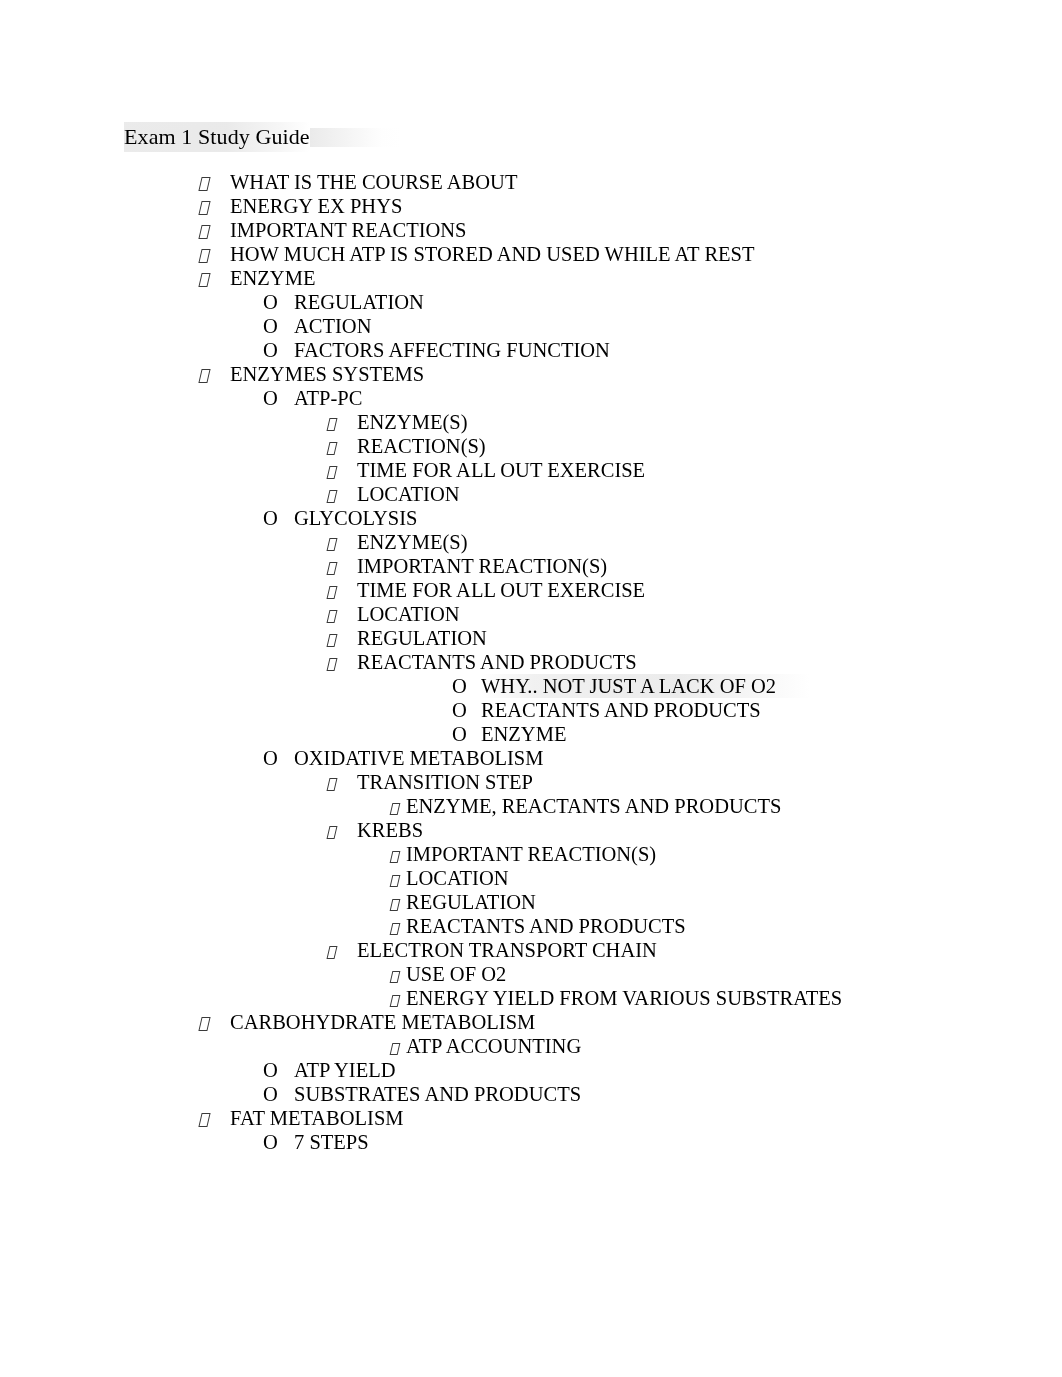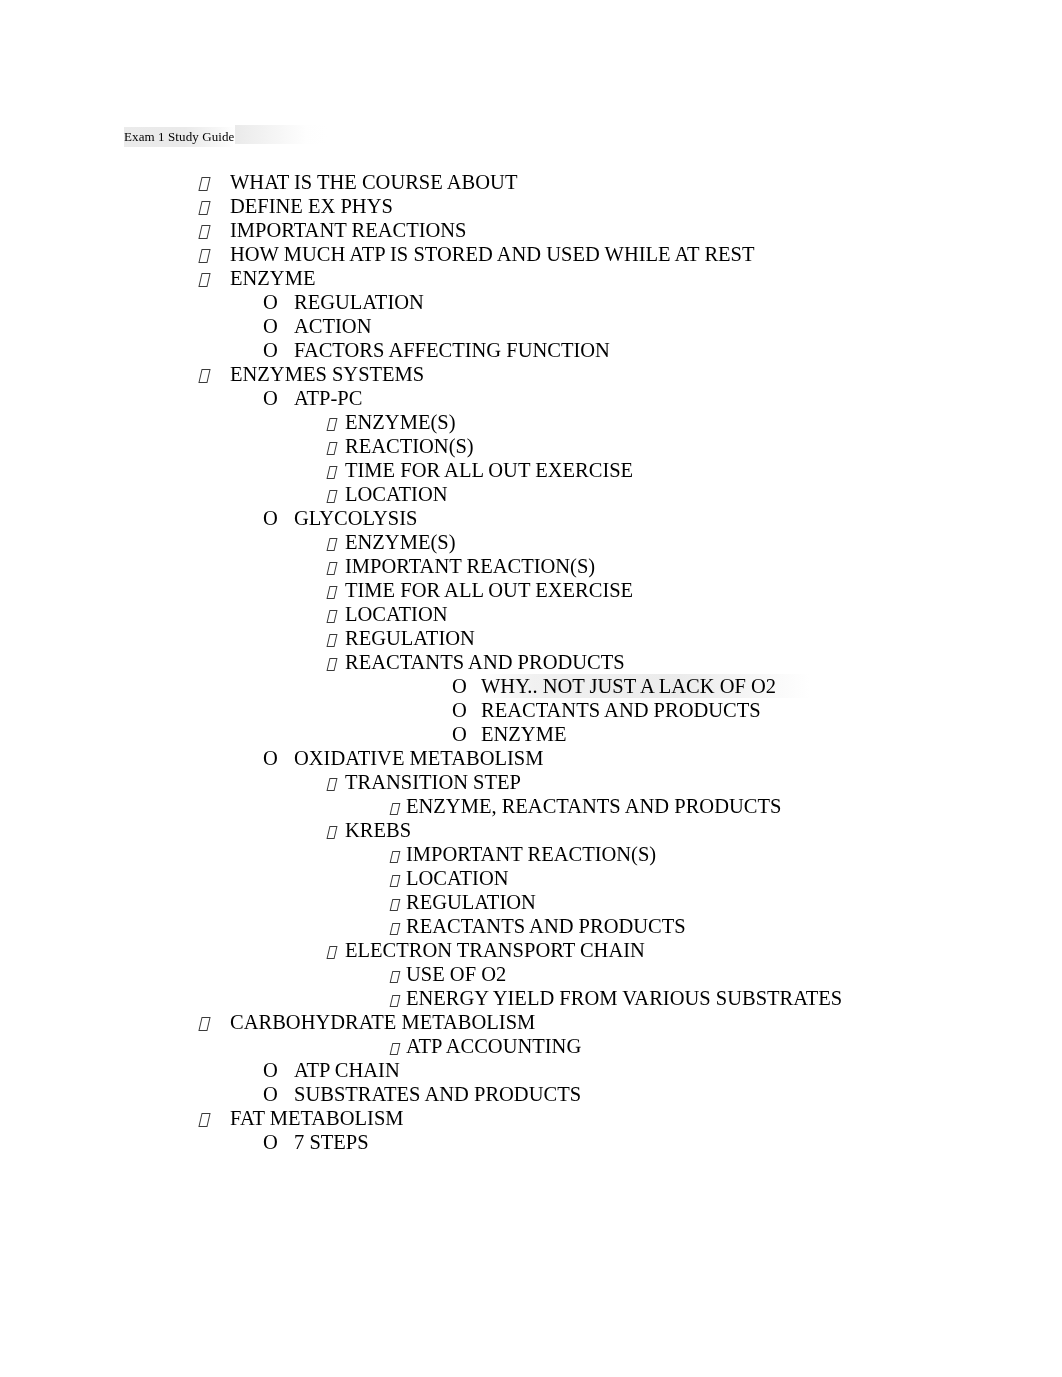--- a/index.html
+++ b/index.html
@@ -21,21 +21,21 @@
     width: 1062px;
     height: 1377px;
     background: #ffffff;
   }
 
   
   .doc-title {
     position: absolute;
     left: 124px;
     top: 124px;
-    font-size: 13px;
+    font-size: 22px;
     line-height: 26px;
     white-space: nowrap;
     letter-spacing: 0.1px;
   }
   .doc-title .hl {
     background: linear-gradient(to right,
         rgba(228,228,228,0.75) 0%,
         rgba(230,230,230,0.85) 55%,
         rgba(240,240,240,0.55) 85%,
         rgba(255,255,255,0) 100%);
@@ -113,21 +113,21 @@
   }
 
   
   .lv1 .bullet { left: 156px; }
   .lv1 .txt    { left: 186px; }
 
   .lv2 .bullet { left: 219px; }
   .lv2 .txt    { left: 250px; }
 
   .lv3 .bullet { left: 284px; }
-  .lv3 .txt    { left: 301px; text-align: center; }
+  .lv3 .txt    { left: 313px; text-align: center; }
 
   .lv4 .bullet { left: 408px; }
   .lv4 .txt    { left: 437px; }
 
   .lv5 .bullet { left: 347px; }
   .lv5 .txt    { left: 362px; }
 
   .lv6 .bullet { left: 347px; }
   .lv6 .txt    { left: 375px; }
 
@@ -149,21 +149,21 @@
 
   <div class="doc-title"><span class="hl">Exam 1 Study Guide</span><span class="hl-tail"></span></div>
 
   <div class="outline" id="outline-root">
       <div class="li lv1">
         <span class="bullet"><span class="glyphbox"></span></span>
         <span class="txt">WHAT IS THE COURSE ABOUT</span>
       </div>
       <div class="li lv1">
         <span class="bullet"><span class="glyphbox"></span></span>
-        <span class="txt">DEFINE EX PHYS</span>
+        <span class="txt">ENERGY EX PHYS</span>
       </div>
       <div class="li lv1">
         <span class="bullet"><span class="glyphbox"></span></span>
         <span class="txt">IMPORTANT REACTIONS</span>
       </div>
       <div class="li lv1">
         <span class="bullet"><span class="glyphbox"></span></span>
         <span class="txt">HOW MUCH ATP IS STORED AND USED WHILE AT REST</span>
       </div>
       <div class="li lv1">
@@ -293,21 +293,21 @@
       <div class="li lv1">
         <span class="bullet"><span class="glyphbox"></span></span>
         <span class="txt">CARBOHYDRATE METABOLISM</span>
       </div>
       <div class="li lv5">
         <span class="bullet"><span class="glyphbox xs"></span></span>
         <span class="txt">ATP ACCOUNTING</span>
       </div>
       <div class="li lv2">
         <span class="bullet obullet">O</span>
-        <span class="txt">ATP CHAIN</span>
+        <span class="txt">ATP YIELD</span>
       </div>
       <div class="li lv2">
         <span class="bullet obullet">O</span>
         <span class="txt">SUBSTRATES AND PRODUCTS</span>
       </div>
       <div class="li lv1">
         <span class="bullet"><span class="glyphbox"></span></span>
         <span class="txt">FAT METABOLISM</span>
       </div>
       <div class="li lv2">

